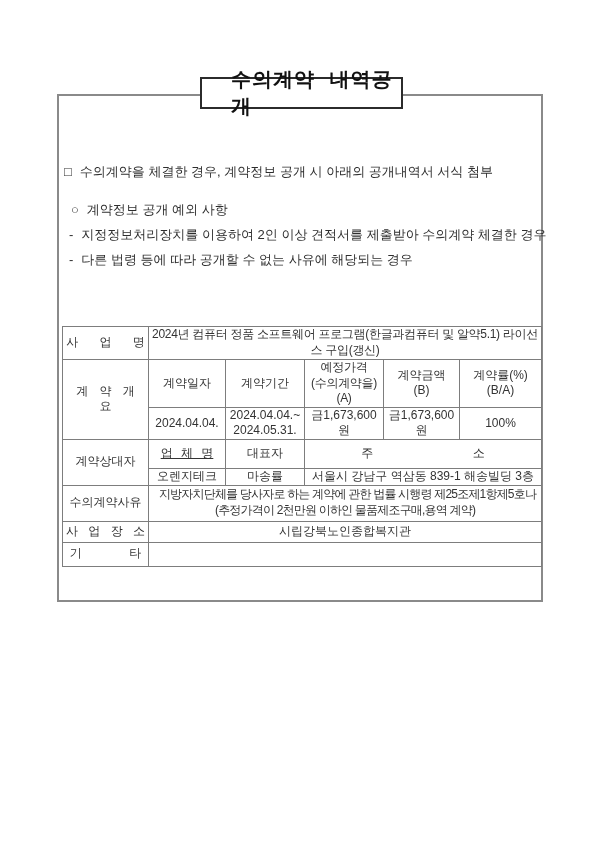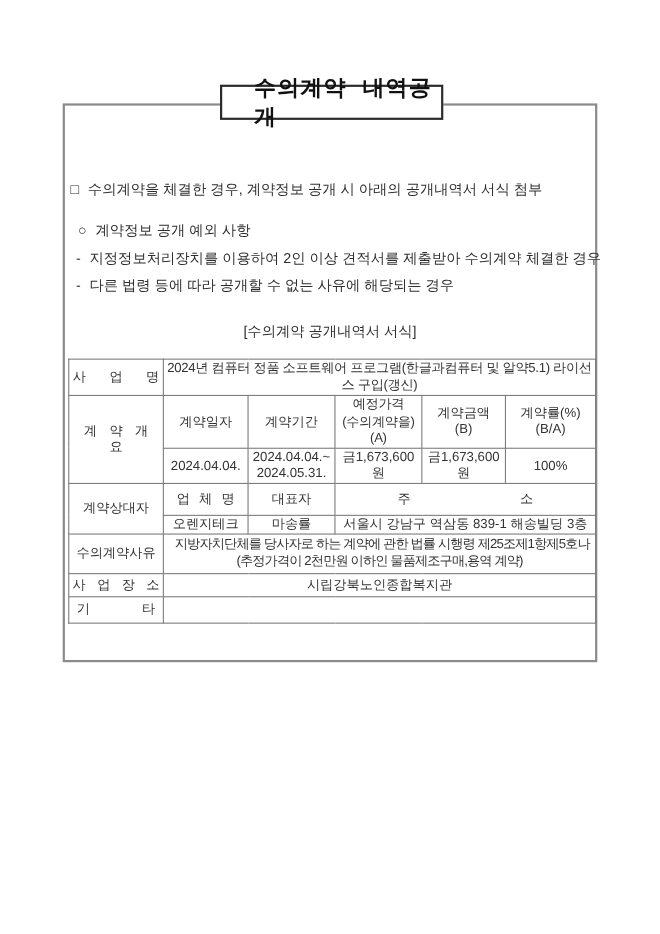--- a/index.html
+++ b/index.html
@@ -61,21 +61,21 @@
     font-size: 12px; color: #333;
     text-align: center; vertical-align: middle;
     padding: 0 2px; line-height: 1.3;
     overflow: hidden;
   }
   td.lbl { padding: 0 8px; }
   .ws-name     { word-spacing: 18px; }
   .ws-overview { word-spacing: 8px; }
   .ws-loc      { word-spacing: 7px; }
   .ws-etc      { word-spacing: 44px; }
-  .ws-company  { word-spacing: 5px; }
+  .ws-company  { word-spacing: 5px; text-decoration: underline; }
   .ws-addr     { word-spacing: 96px; }
   td.biz-name { font-size: 11.5px; letter-spacing: -0.3px; }
   td.money { font-size: 11px; margin-top: 28px; }
   td.hdr-sm { font-size: 11px; letter-spacing: -0.3px; }
   td.reason-cell {
     font-size: 10px; letter-spacing: -0.8px;
     text-align: left; text-indent: 5px;
     line-height: 1.65; padding: 0 3px;
   }
 </style>
@@ -100,21 +100,20 @@
   </div>
   <div class="note note-2">
     <span class="marker">-</span>
     <span>지정정보처리장치를 이용하여 2인 이상 견적서를 제출받아 수의계약 체결한 경우</span>
   </div>
   <div class="note note-3">
     <span class="marker">-</span>
     <span>다른 법령 등에 따라 공개할 수 없는 사유에 해당되는 경우</span>
   </div>
 
-  <div class="caption">[수의계약 공개내역서 서식]</div>
 
   <table class="form">
     <colgroup>
       <col style="width:86px">
         <col style="width:77px">
         <col style="width:79px">
       <col style="width:79px">
         <col style="width:76px">
         <col style="width:82px">
     </colgroup>

